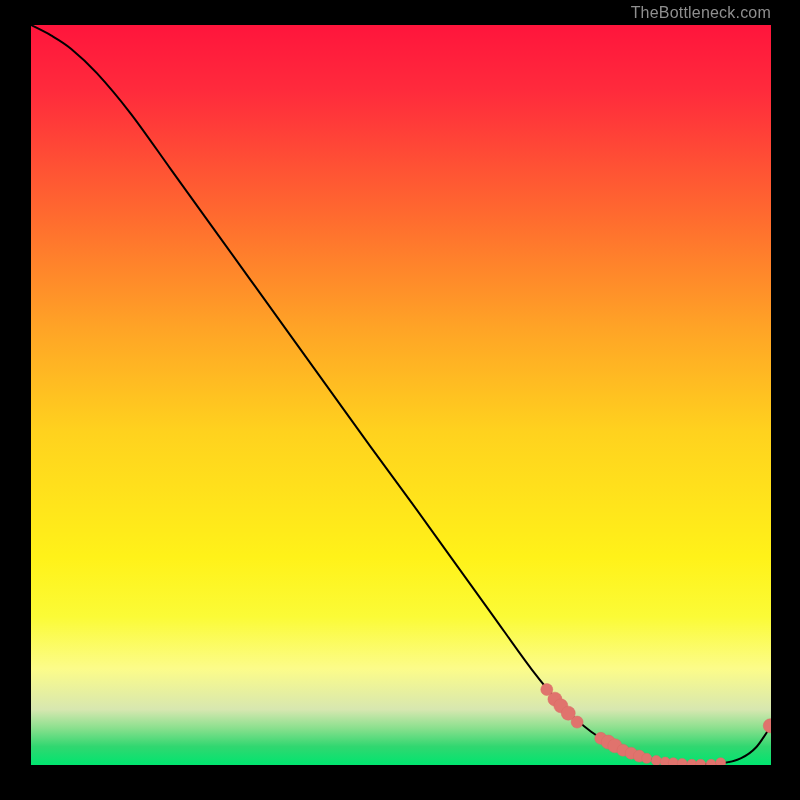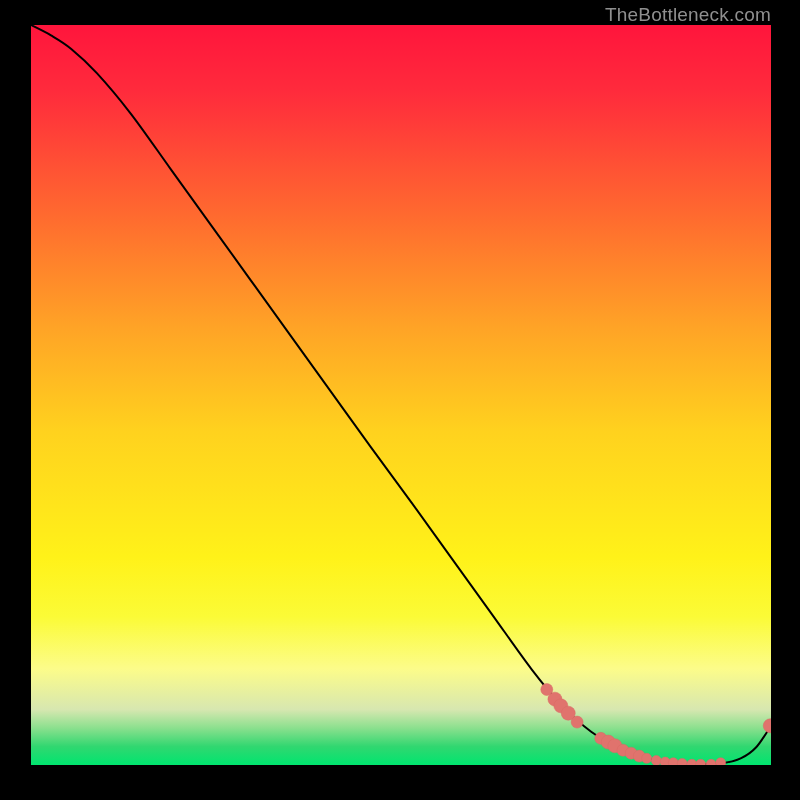--- a/index.html
+++ b/index.html
@@ -47,21 +47,21 @@
     inset: 0;
     width: 100%;
     height: 100%;
     display: block;
   }
   .watermark {
     position: absolute;
     top: 4px;
     right: 29px;
     font-family: Arial, Helvetica, sans-serif;
-    font-size: 19px;
+    font-size: 16px;
     color: #8f8f8f;
     letter-spacing: 0.2px;
   }
 </style>
 </head>
 <body>
 
 <div class="stage">
   <div class="plot">
     <div class="gradient"></div>

